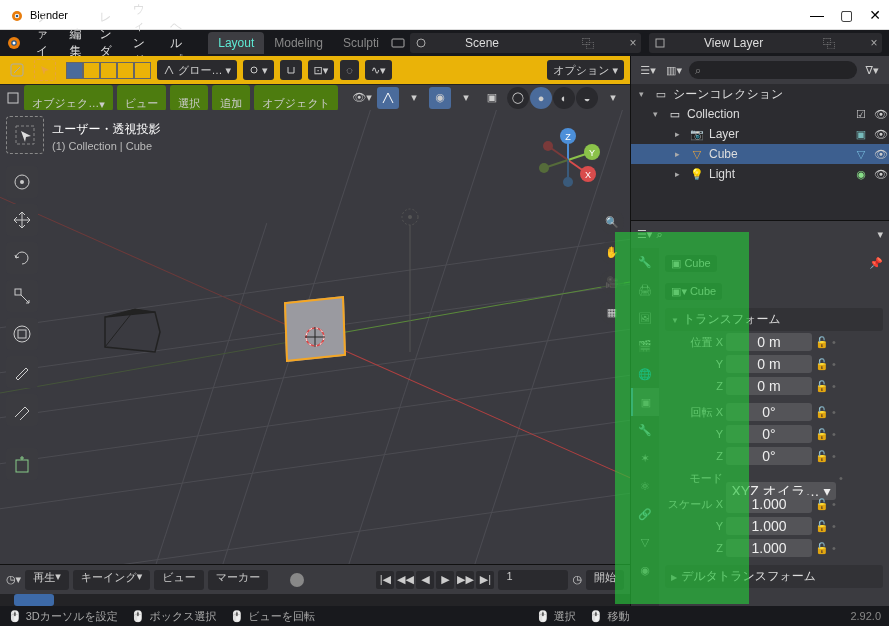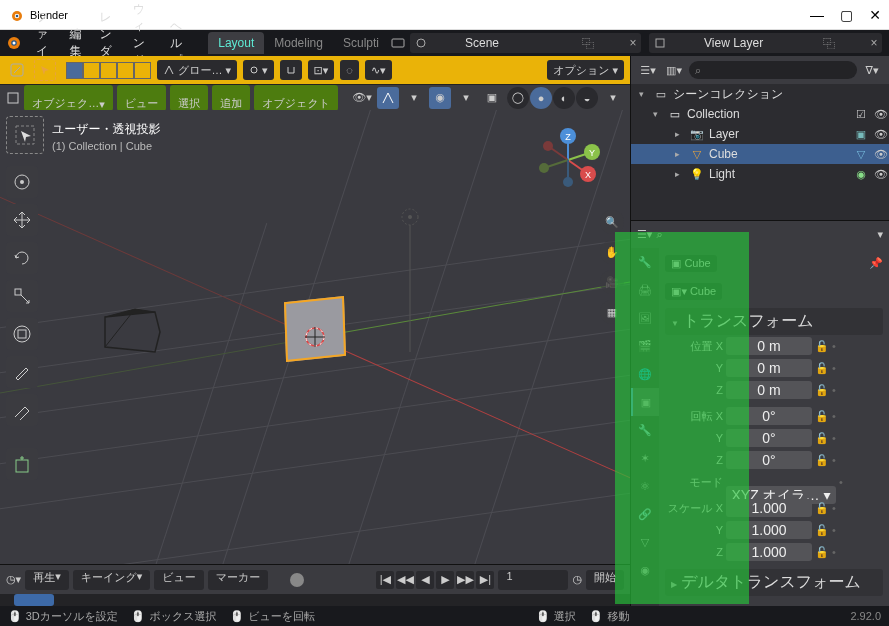--- a/index.html
+++ b/index.html
@@ -89,21 +89,21 @@
   .outliner-spacer { height: 36px; background:#2c2c30;}
 
   .props-hdr { height: 28px; background: #3b3b40; display: flex; align-items: center; gap: 4px; padding: 0 6px; border-top:1px solid #111;}
   .props { display:flex; flex:1; background:#3b3b40;}
   .ptabs { width: 28px; background:#323236; display:flex; flex-direction:column;}
   .ptabs .pt { height:28px; display:flex;align-items:center;justify-content:center; color:#aaa;}
   .ptabs .pt.active { background:#4a4a50; border-left:2px solid #5a8fd6;}
   .pbody { flex:1; padding:4px 6px; background:#3b3b40; overflow:hidden;}
   .pbody .crumb { display:flex; align-items:center; gap:4px; height:22px;}
   .pbody .crumb .seg { background:#2a2a2e; padding:2px 6px; border-radius:3px; display:flex;align-items:center;gap:3px;}
-  .pbody .panelhdr { background:#323236; padding:3px 6px; margin-top:6px; border-radius:3px; color:#ddd; font-size:16px;}
+  .pbody .panelhdr { background:#323236; padding:3px 6px; margin-top:6px; border-radius:3px; color:#ddd; font-size:12px;}
   .pbody .panelhdr::before { content:"▼"; font-size:8px; margin-right:4px; color:#aaa;}
   .pbody .panelhdr.collapsed::before { content:"▶";}
   .prow { display:flex; align-items:center; height:22px; gap:3px;}
   .prow .plabel { width:58px; text-align:right; color:#ccc; font-size:11px;}
   .prow .pval { width:86px; height:18px; background:#545458; border-radius:3px; text-align:center; color:#eee; font-size:14px; line-height:18px;}
   .prow .lock { width:14px; color:#888; text-align:center;}
   .prow .dot { width:10px; color:#666;}
   .prow.mode .pval { width:110px; text-align:center;margin-top:25px;}
 
   

